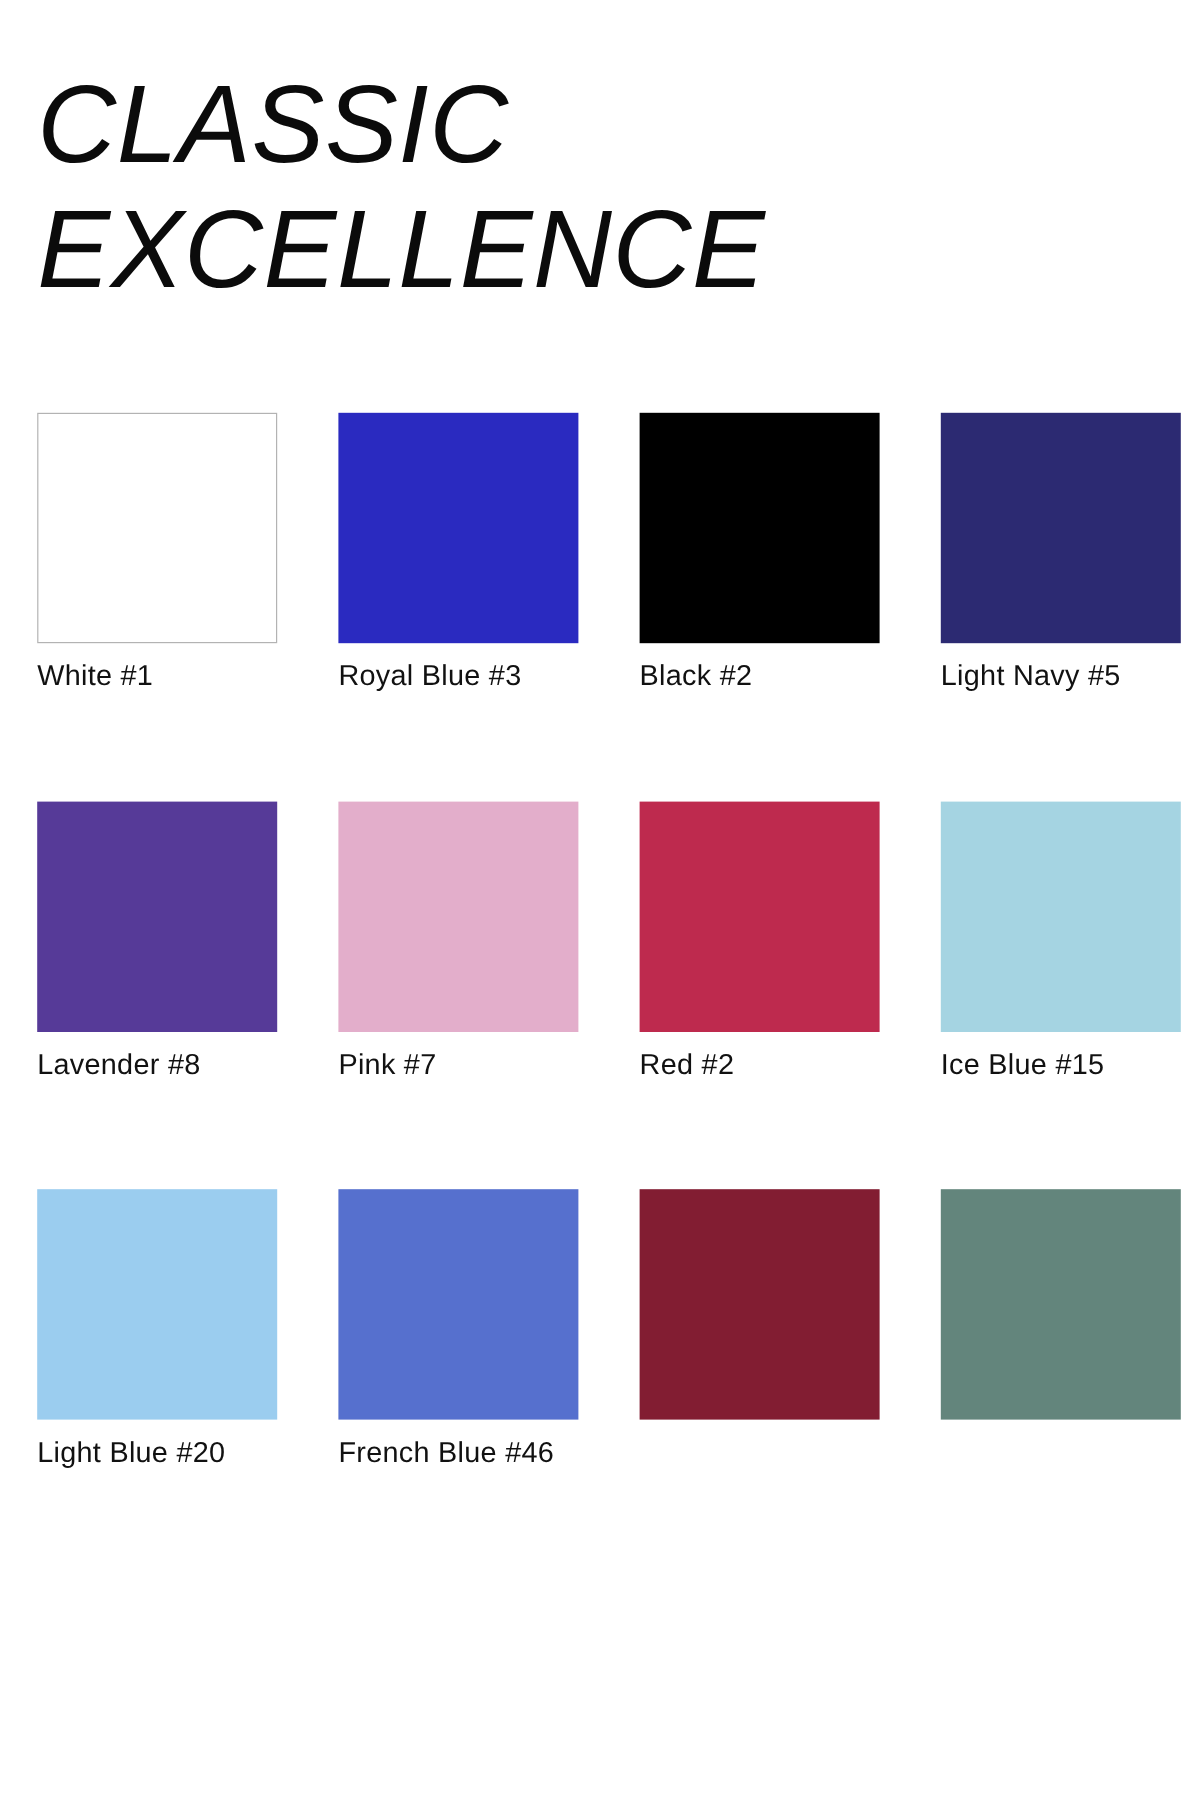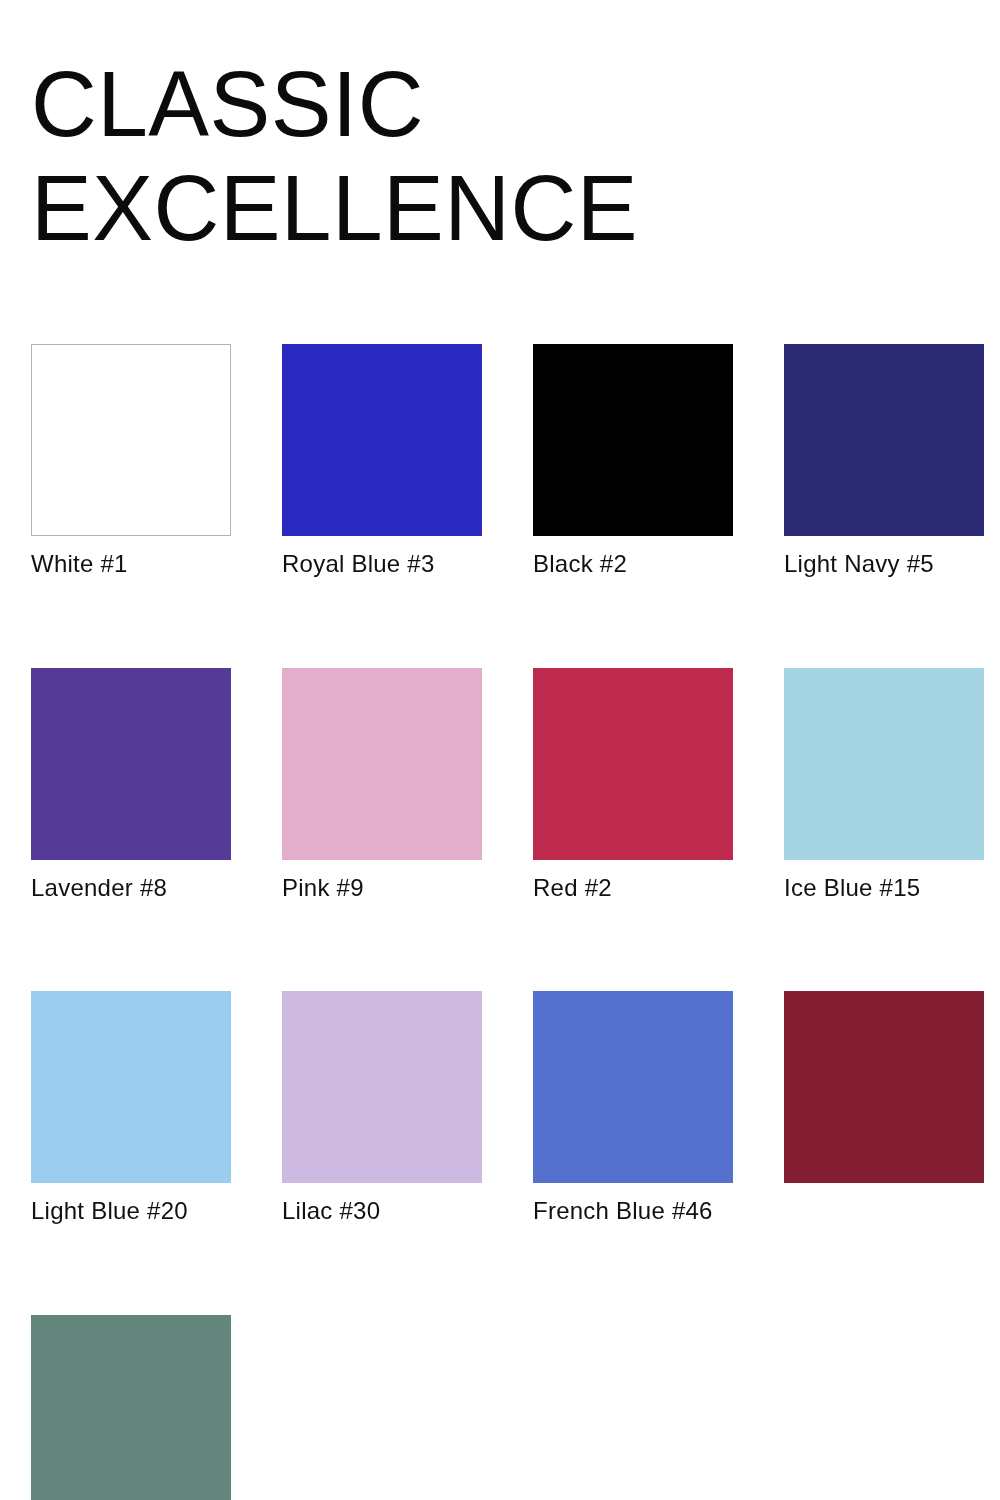--- a/index.html
+++ b/index.html
@@ -20,20 +20,21 @@
     height: 1500px;
     box-sizing: border-box;
     padding: 0;
   }
   
   .title-block {
     position: absolute;
     left: 31px;
     top: 58px;
     width: 930px;
+    font-style: italic;
   }
   .title-line {
     font-family: "Liberation Sans", sans-serif;
     font-weight: 300;
     font-size: 92px;
     line-height: 1.02em;
     letter-spacing: 0.005em;
     color: #0b0b0b;
     white-space: nowrap;
     transform: scaleX(0.99);
@@ -102,37 +103,33 @@
       <div class="swatch-cell">
         <div class="swatch-chip" style="background-color: rgb(44, 42, 114);"></div>
         <div class="swatch-label">Light Navy #5</div>
       </div>
       <div class="swatch-cell">
         <div class="swatch-chip" style="background-color: rgb(86, 58, 152);"></div>
         <div class="swatch-label">Lavender #8</div>
       </div>
       <div class="swatch-cell">
         <div class="swatch-chip" style="background-color: rgb(227, 174, 203);"></div>
-        <div class="swatch-label">Pink #9</div>
+        <div class="swatch-label">Pink #7</div>
       </div>
       <div class="swatch-cell">
         <div class="swatch-chip" style="background-color: rgb(190, 42, 78);"></div>
         <div class="swatch-label">Red #2</div>
       </div>
       <div class="swatch-cell">
         <div class="swatch-chip" style="background-color: rgb(165, 212, 226);"></div>
         <div class="swatch-label">Ice Blue #15</div>
       </div>
       <div class="swatch-cell">
         <div class="swatch-chip" style="background-color: rgb(155, 205, 239);"></div>
         <div class="swatch-label">Light Blue #20</div>
-      </div>
-      <div class="swatch-cell">
-        <div class="swatch-chip" style="background-color: rgb(205, 184, 224);"></div>
-        <div class="swatch-label">Lilac #30</div>
       </div>
       <div class="swatch-cell">
         <div class="swatch-chip" style="background-color: rgb(86, 112, 206);"></div>
         <div class="swatch-label">French Blue #46</div>
       </div>
       <div class="swatch-cell">
         <div class="swatch-chip" style="background-color: rgb(130, 29, 50);"></div>
       </div>
       <div class="swatch-cell">
         <div class="swatch-chip" style="background-color: rgb(99, 133, 124);"></div>

